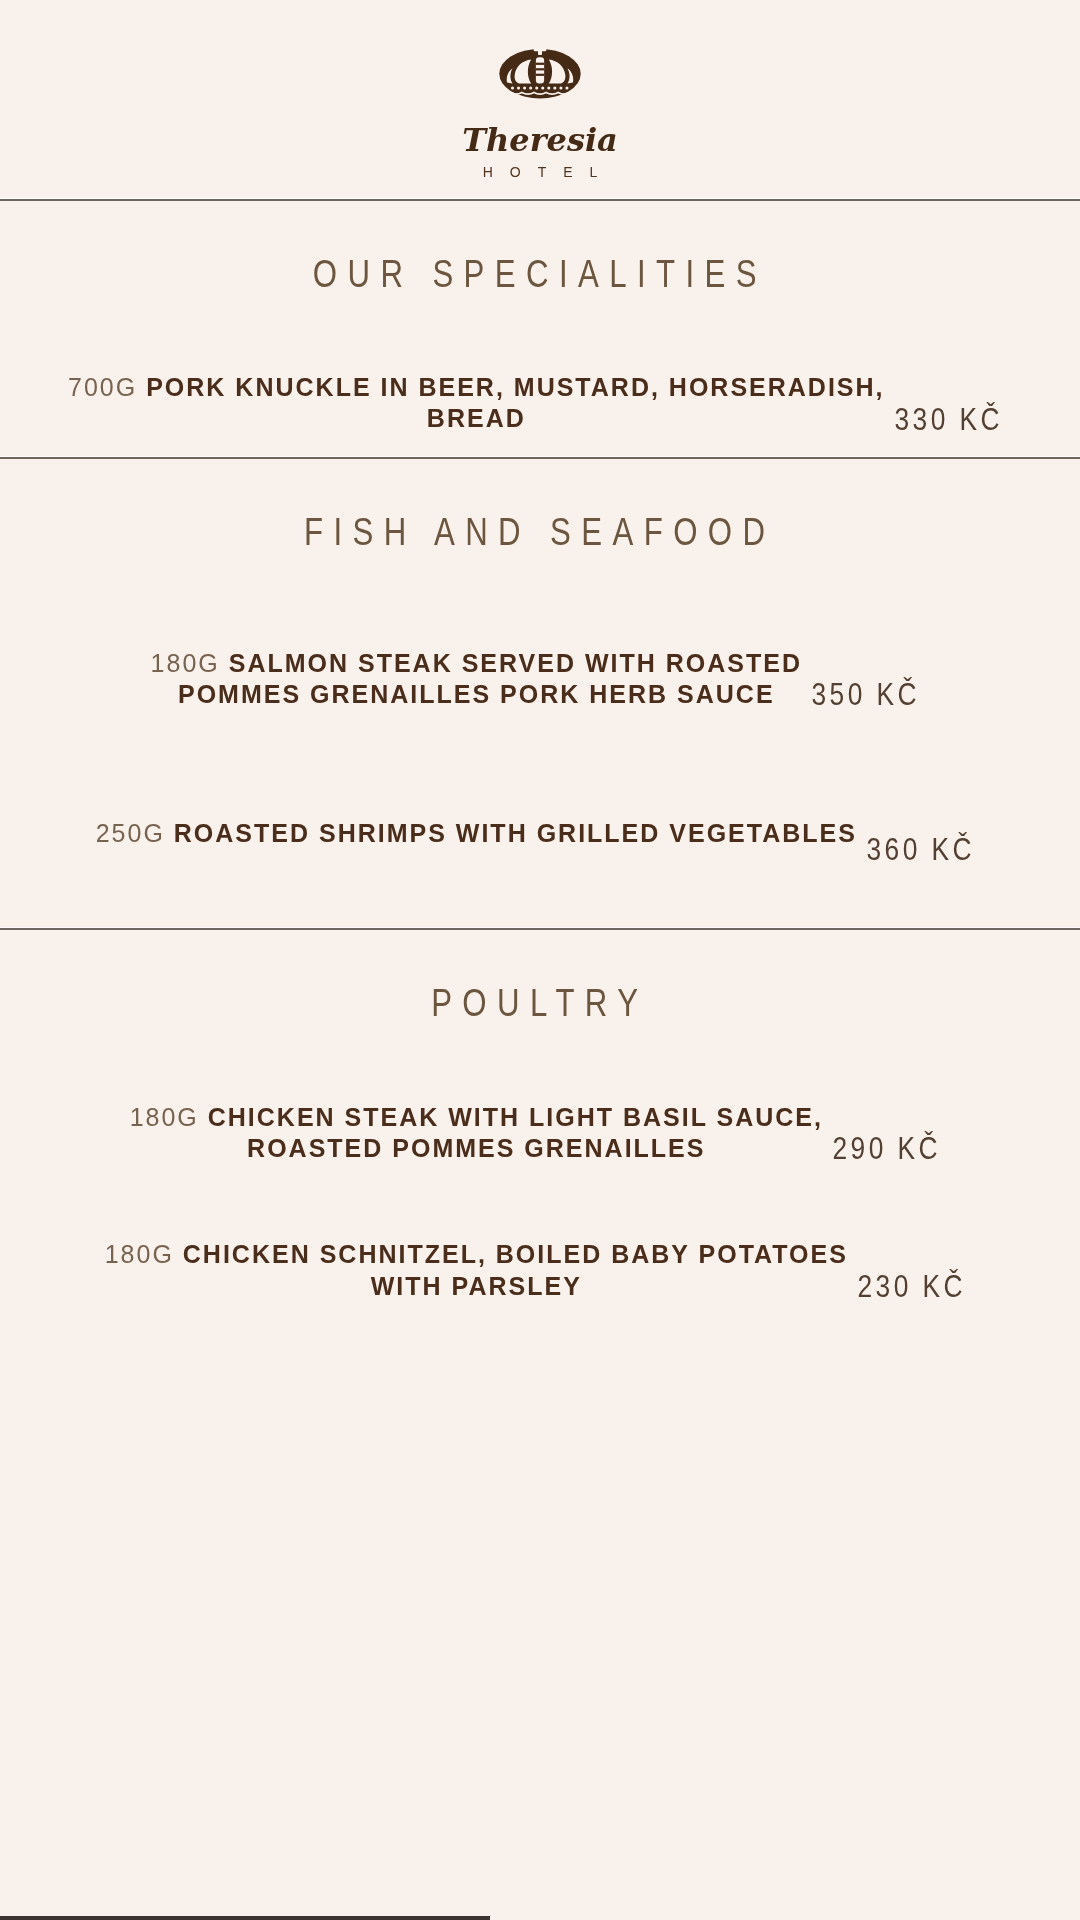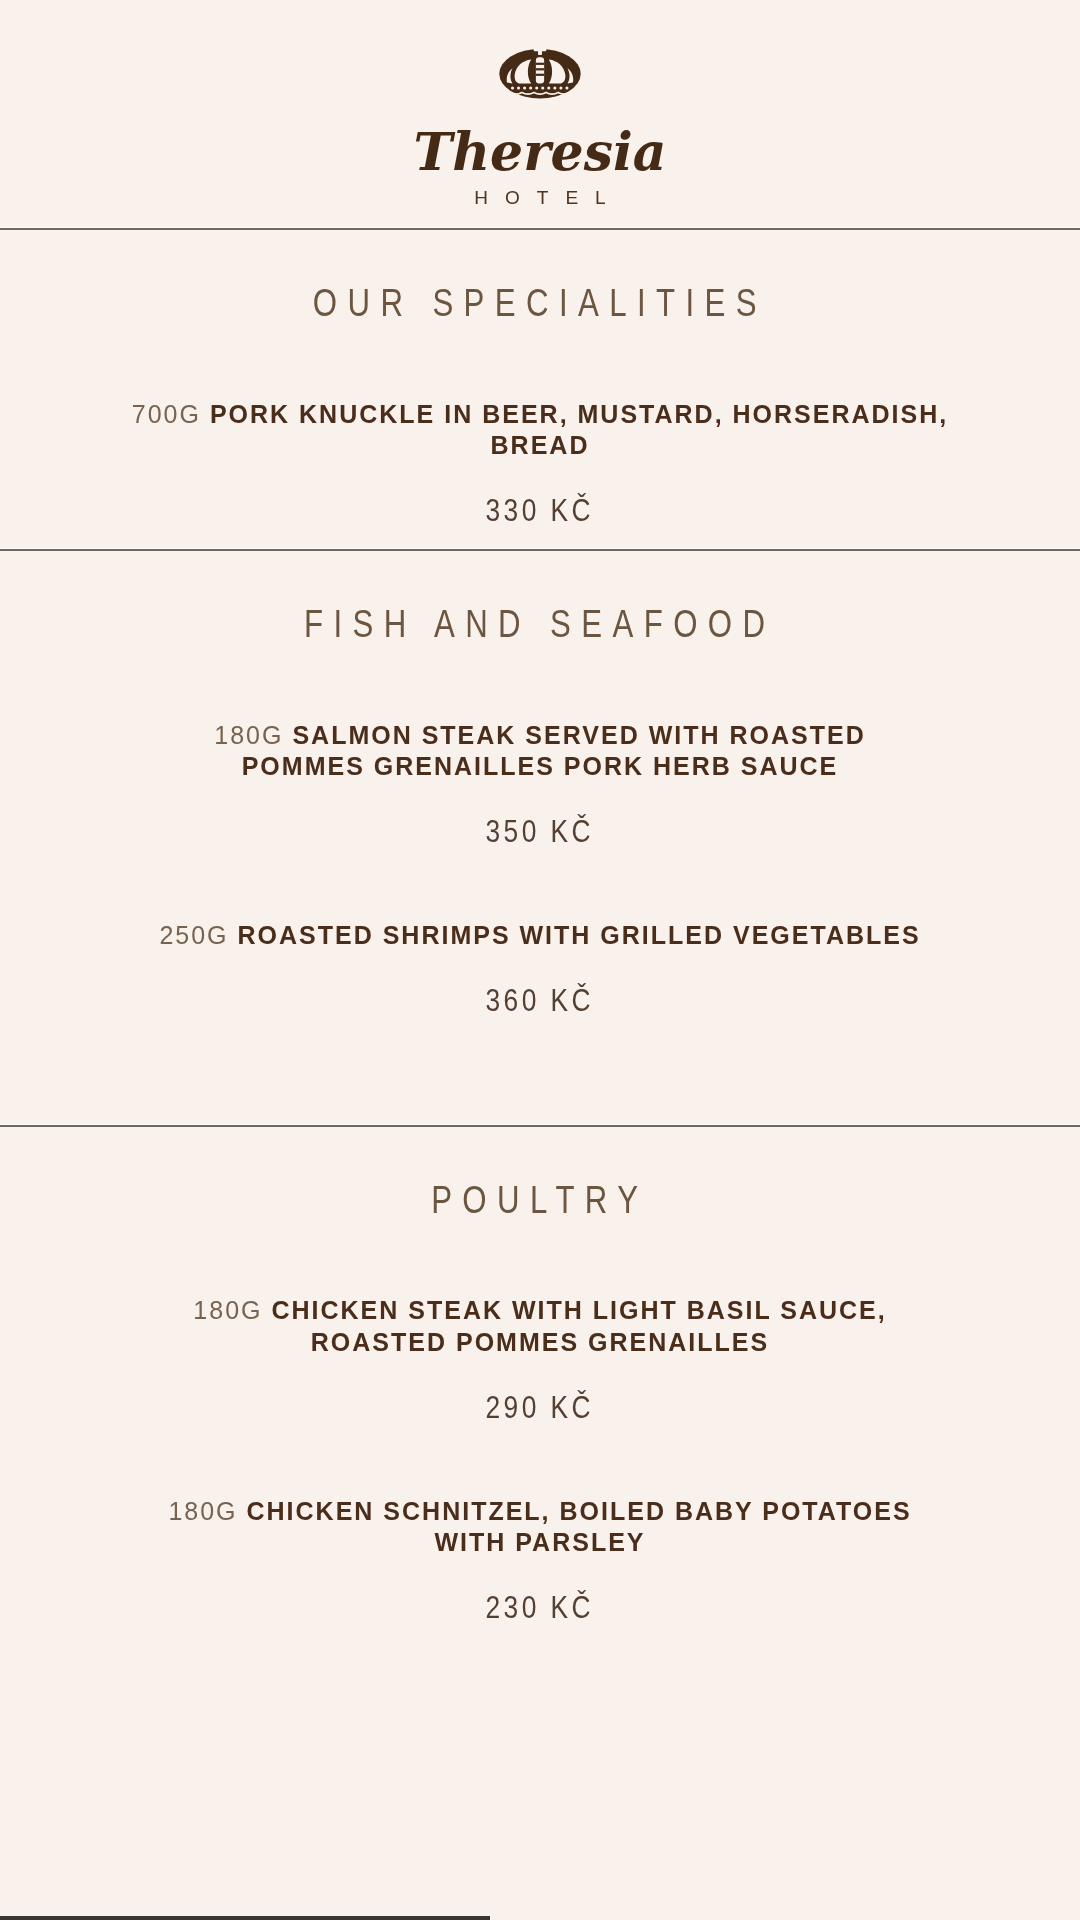--- a/index.html
+++ b/index.html
@@ -23,27 +23,27 @@
     display: flex;
     flex-direction: column;
     align-items: center;
   }
   .logo { width: 132px; height: 86px; display: block; }
   .brand-name {
     margin-top: 2px;
     font-family: "DejaVu Serif", serif;
     font-style: italic;
     font-weight: 700;
-    font-size: 52px;
+    font-size: 32px;
     line-height: 1.15;
     color: #452a16;
   }
   .brand-sub {
     margin-top: 5px;
-    font-size: 19px;
+    font-size: 14px;
     font-weight: 400;
     letter-spacing: 17px;
     text-indent: 17px;
     color: #4f3420;
   }
   
   .divider {
     width: 1080px;
     height: 2px;
     background: #6f665e;
@@ -64,21 +64,20 @@
     font-size: 39px;
     line-height: 1.2;
     letter-spacing: 13px;
     color: #6c5640;
     transform: scaleX(0.80);
     transform-origin: center;
     white-space: nowrap;
   }
   .menu-item {
     display: flex;
-    flex-direction: column;
     align-items: center;
     max-width: 1040px;
   }
   .menu-item.first { margin-top: 72px; }
   .menu-item.next  { margin-top: 70px; }
   .item-line {
     margin: 0;
     text-align: center;
     font-size: 25px;
     line-height: 1.25;
@@ -98,21 +97,21 @@
     font-weight: 400;
     font-size: 31px;
     line-height: 1.15;
     letter-spacing: 4px;
     color: #544033;
     transform: scaleX(0.85);
     transform-origin: center;
     white-space: nowrap;
   }
   .section-pad-1 { padding-bottom: 19px; }
-  .section-pad-2 { padding-bottom: 105px; }
+  .section-pad-2 { padding-bottom: 60px; gap: 17px; }
   .section-pad-3 { padding-bottom: 0; justify-content: space-between; }
   
   .bottom-bar {
     position: absolute;
     left: 0;
     bottom: 0;
     width: 490px;
     height: 4px;
     background: #3a3530;
   }

